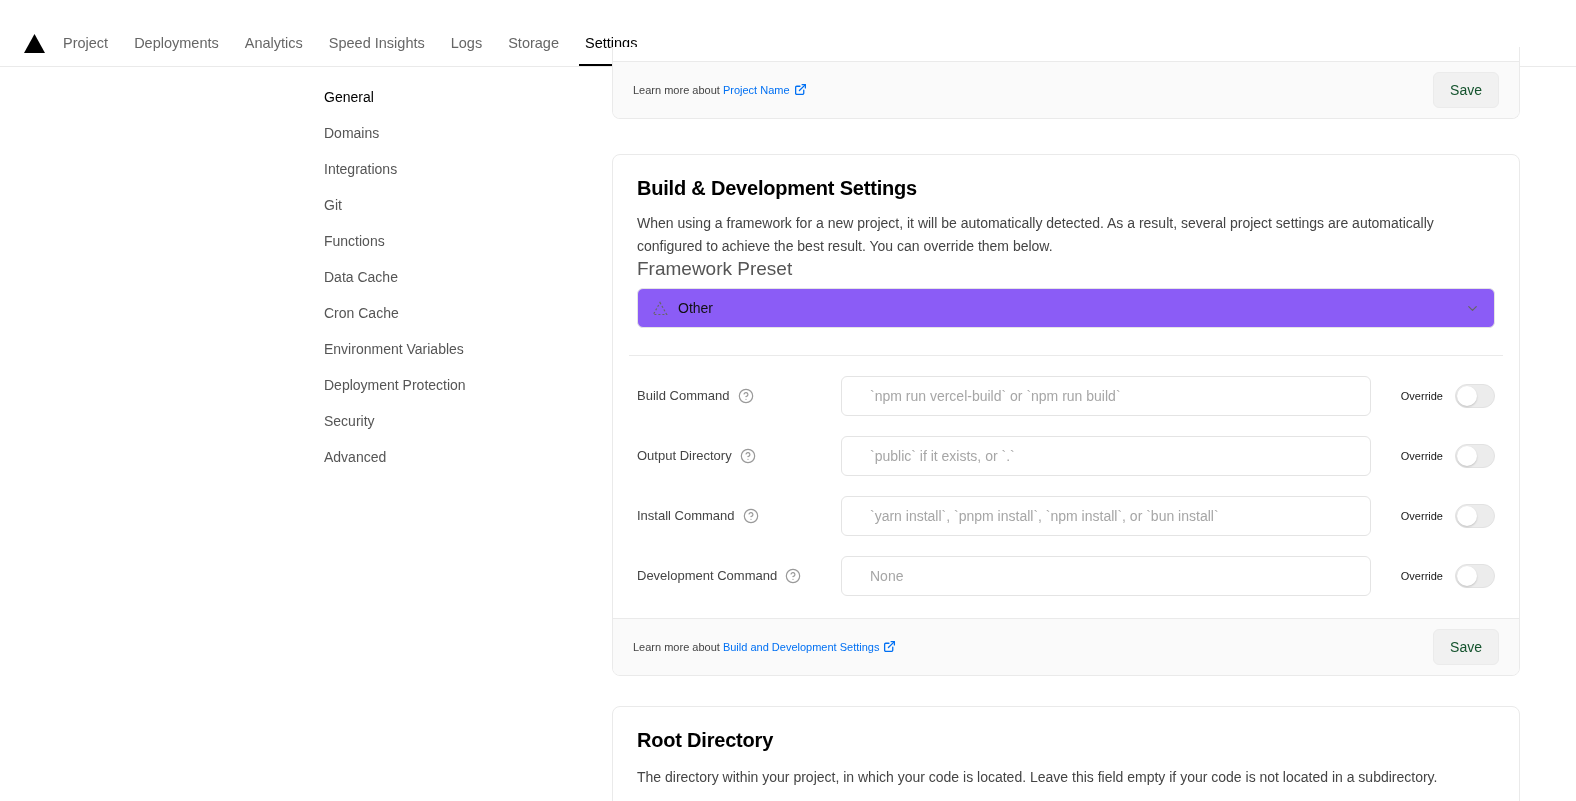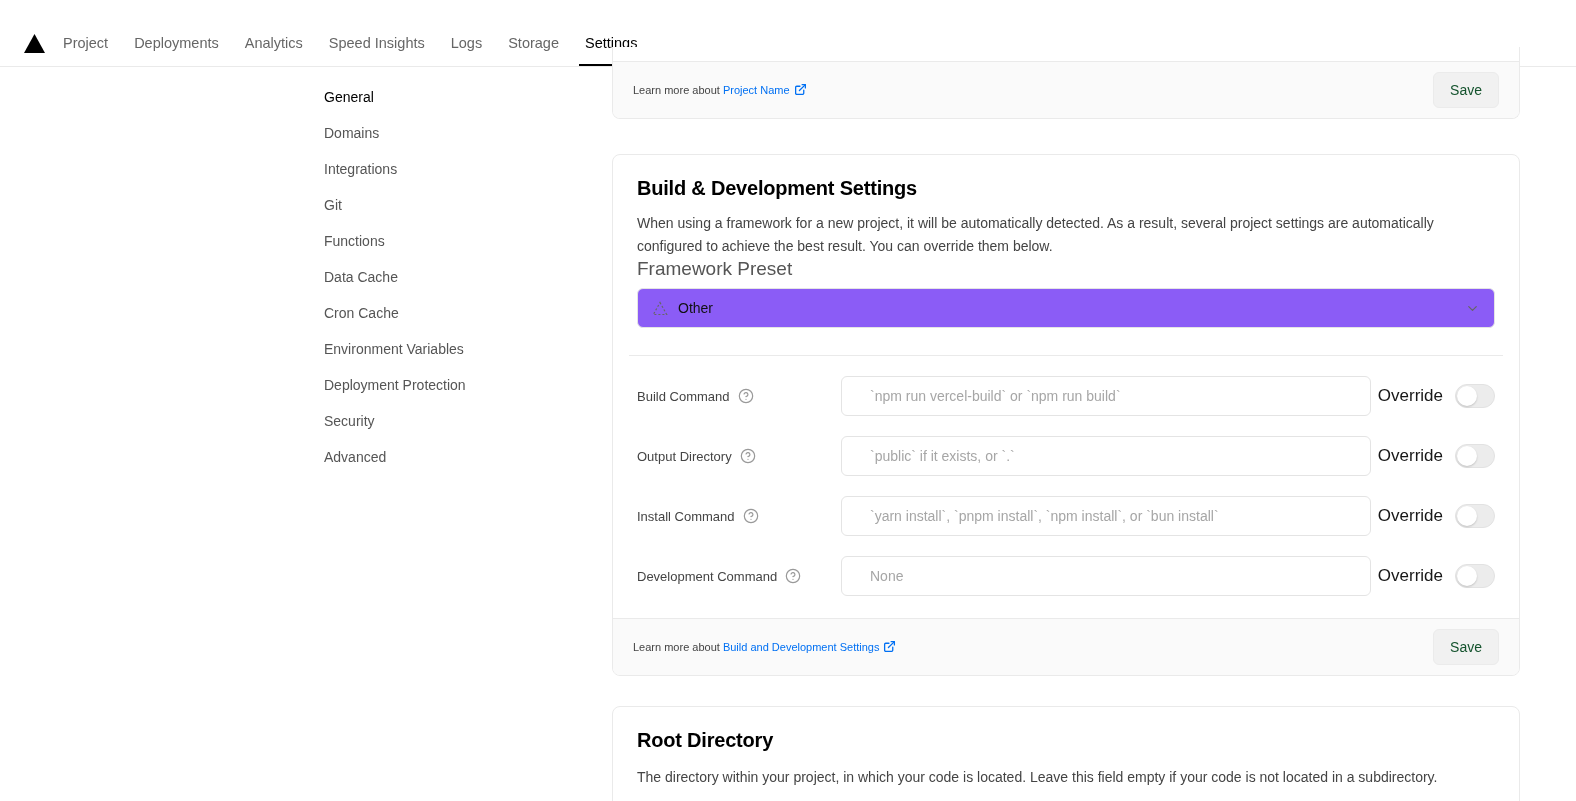--- a/index.html
+++ b/index.html
@@ -72,30 +72,30 @@
     padding: 0 14px; cursor: pointer; font-size: 14px; color: #111;
   }
   .select-chevron { margin-left: auto; display: flex; color: #666; }
 
   .divider { border: none; border-top: 1px solid #eaeaea; margin: 27px -8px 0; }
 
   .setting-row {
     display: grid; grid-template-columns: 204px 530px 1fr;
     align-items: center; margin-top: 20px;
   }
-  .row-label { display: flex; align-items: center; gap: 8px; font-size: 13px; color: #444; }
+  .row-label { display: flex; align-items: flex-start; gap: 8px; font-size: 13px; color: #444; }
   .help-icon { display: flex; color: #999; cursor: pointer; }
   .setting-row input {
     width: 100%; height: 40px; border: 1px solid #e4e4e4; border-radius: 6px;
     padding: 0 28px; font-size: 14px; color: #000; background: #fff;
     font-family: inherit; outline: none;
   }
   .setting-row input::placeholder { color: #a6a6a6; }
   .override-group { justify-self: end; display: flex; align-items: center; gap: 12px; }
-  .override-label { font-size: 17px; color: #171717; text-align: center; }
+  .override-label { font-size: 11px; color: #171717; text-align: center; }
   .toggle {
     width: 40px; height: 24px; border-radius: 12px;
     background: #ececec; border: 1px solid #e2e2e2; position: relative; cursor: pointer;
   }
   .toggle-knob {
     position: absolute; top: 1px; left: 1px; width: 20px; height: 20px;
     border-radius: 50%; background: #fff; box-shadow: 0 1px 2px rgba(0,0,0,0.18);
   }
 
   .mt-35 { margin-top: 35px; }

